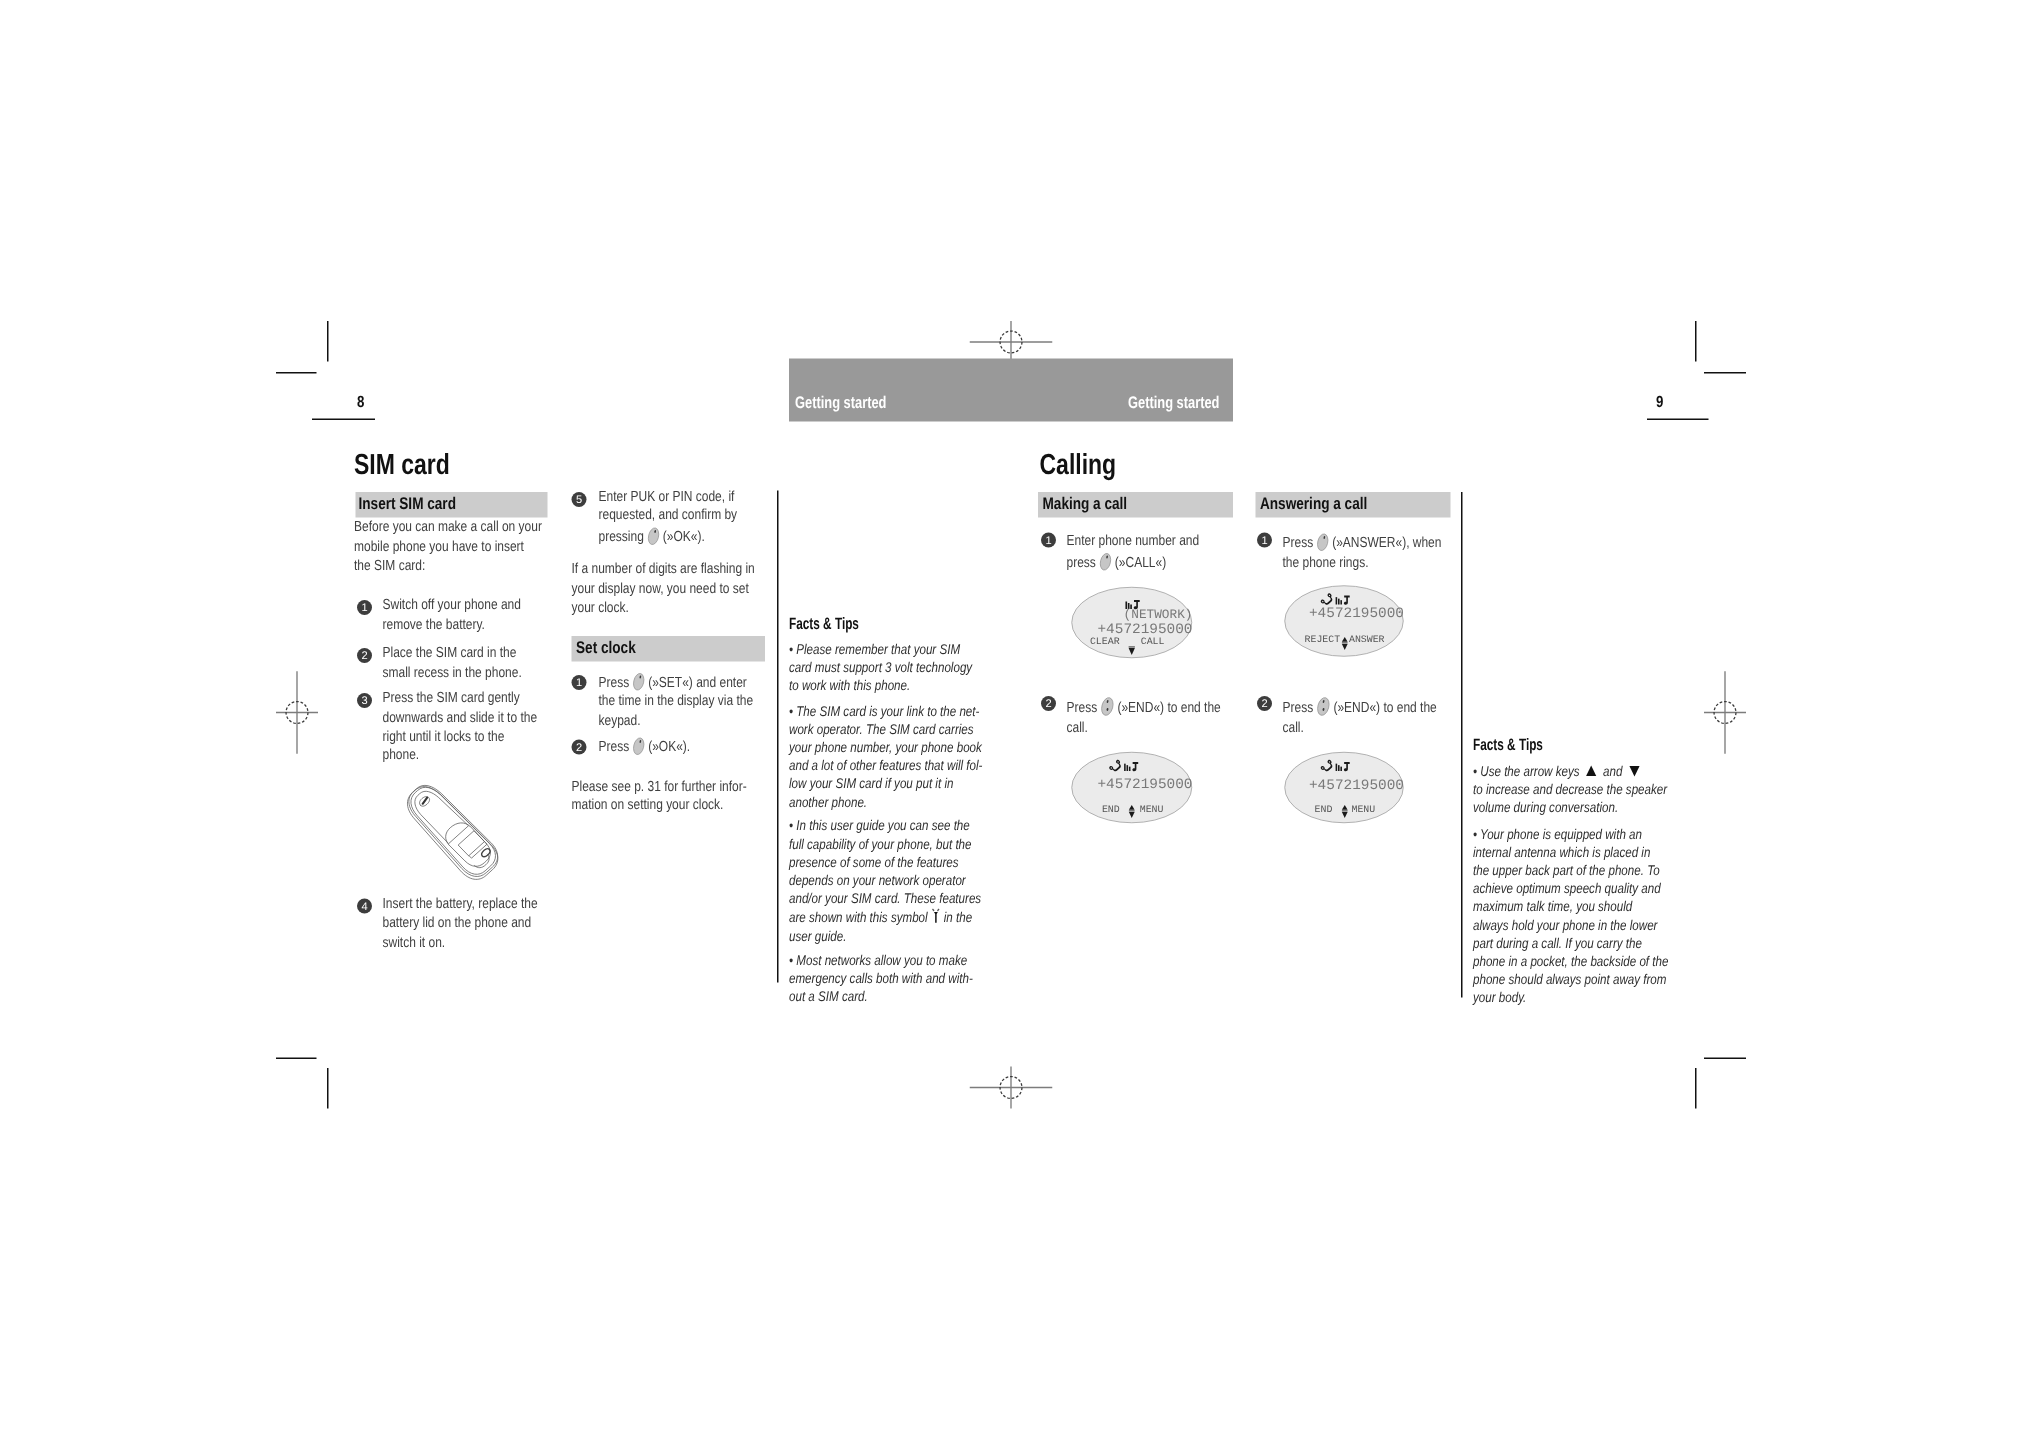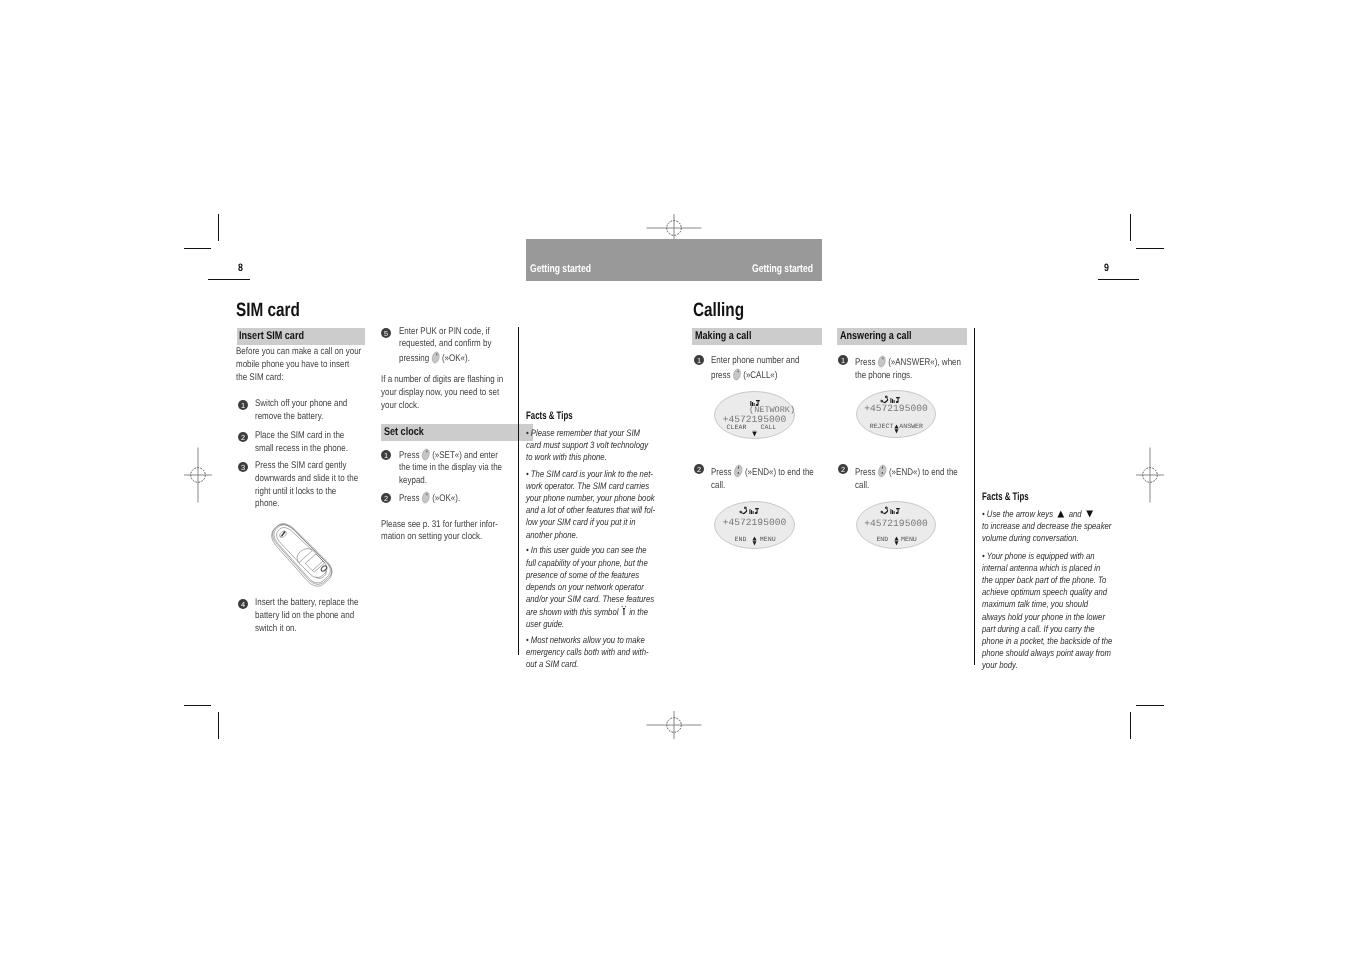--- a/index.html
+++ b/index.html
@@ -51,21 +51,21 @@
         transform:scaleX(0.715);transform-origin:left top;}
   .ftbody{position:absolute;font-style:italic;font-size:9.4px;line-height:12.2px;
       color:#2f2f2f;transform:scaleX(0.825);transform-origin:left top;
       white-space:nowrap;}
 
   
   .disp{position:absolute;}
   .dsp-net{font-family:"Liberation Mono",monospace;font-size:8.5px;color:#787878;
       text-align:right;line-height:9.1px;white-space:nowrap;}
   .dsp-num{font-family:"Liberation Mono",monospace;font-size:9.6px;color:#787878;
-      text-align:center;line-height:9.6px;white-space:nowrap;}
+      text-align:right;line-height:9.6px;white-space:nowrap;}
   .dsp-sk{font-family:"Liberation Mono",monospace;font-size:6.6px;color:#555;
       line-height:6.6px;white-space:nowrap;}
 
   svg{display:block;overflow:visible;}
   .keyicon{display:inline-block;vertical-align:-3.2px;margin:0 0.5px;
       transform:scaleX(1.2121);transform-origin:center;}
 </style>
 </head>
 <body>
 
@@ -208,21 +208,21 @@
         </svg><span> (»OK«).</span>
     </span>
   </div>
 
   <div class="body" style="left:381px;top:374px;width:152px;">
       <div>If a number of digits are flashing in</div>
       <div>your display now, you need to set</div>
       <div>your clock.</div>
     </div>
 
-  <div class="band" style="left:381px;top:424px;width:152px;">
+  <div class="band" style="left:381px;top:424px;width:129px;">
     <span>Set clock</span>
   </div>
 
   <div class="numitem" style="left:379.5px;top:447.5px;width:132px;">
     <svg class="bullet" viewBox="0 0 10 10">
       <circle cx="5" cy="5" r="5" fill="#3d3d3d"></circle>
       <text x="5" y="7.6" font-size="7.4" fill="#fff" text-anchor="middle" font-family="Liberation Sans, sans-serif">1</text>
     </svg>
     <span class="txt" style="width:128px;display:block;">
       <span>Press </span><svg class="keyicon" width="9" height="13" viewBox="0 0 9 13">

